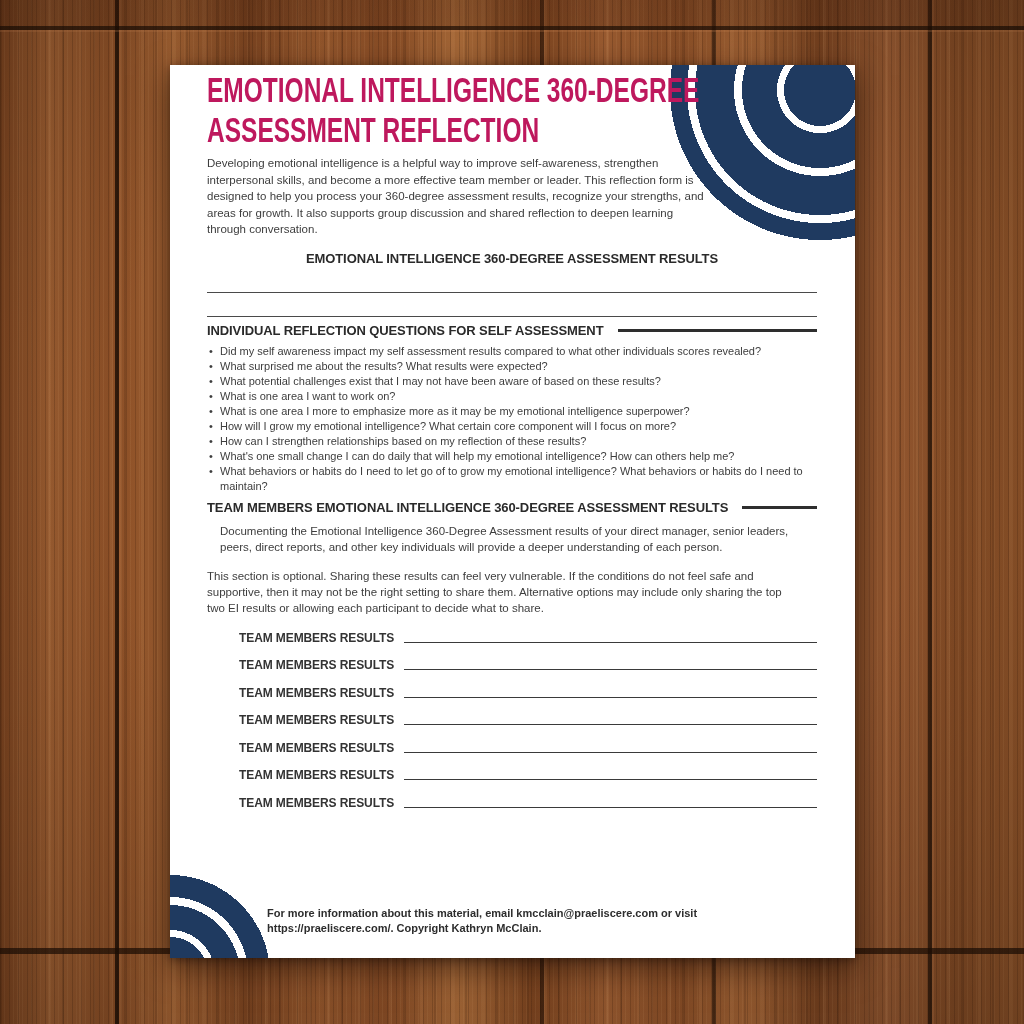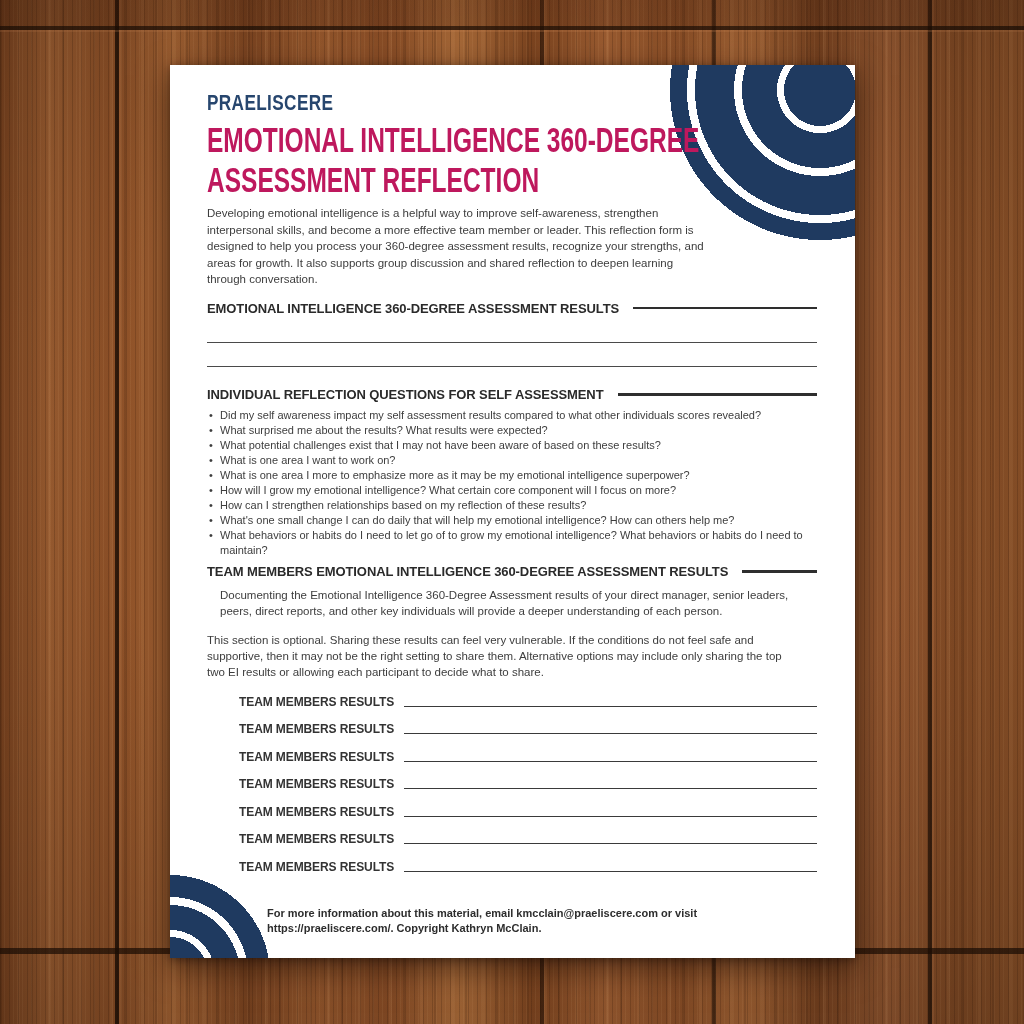--- a/index.html
+++ b/index.html
@@ -53,25 +53,25 @@
   .condense{display:inline-block;transform:scaleX(.78);transform-origin:0 50%;white-space:nowrap;letter-spacing:.5px;}
   .title{margin-top:5px;font-size:35px;font-weight:800;color:#be185d;line-height:40px;}
   .title .condense{transform:scaleX(.70);letter-spacing:0;}
 
   .intro{margin-top:5px;width:508px;font-size:11.5px;line-height:16.5px;color:#3d3d3d;}
 
   .sec-head{display:flex;align-items:center;font-size:13px;font-weight:700;color:#2a2a2a;letter-spacing:-.1px;}
   .sec-head .rule{flex:1;margin-left:14px;background:#2e2e2e;}
   .rule.h1{height:2px;}
   .rule.h2{height:3px;}
-  .sec1{margin-top:13px;}
+  .sec1{margin-top:13px;flex-direction:column;}
   .write-line{height:0;border-bottom:1px solid #4a4a4a;}
   .wl-1{margin-top:26px;}
   .wl-2{margin-top:23px;}
-  .sec2{margin-top:20px;}
+  .sec2{margin-top:6px;}
 
   ul.bullets{margin:6px 0 0 0;padding:0;list-style:none;}
   ul.bullets li{position:relative;padding-left:13px;font-size:11px;line-height:15px;color:#3d3d3d;}
   ul.bullets li::before{content:"•";position:absolute;left:2px;top:0;color:#3d3d3d;}
 
   .sec3{margin-top:6px;}
   .para{font-size:11.5px;line-height:16px;color:#3d3d3d;}
   .p1{margin-top:8px;width:600px;margin-left:13px;}
   .p2{margin-top:13px;width:588px;}
 
@@ -88,23 +88,20 @@
 <div class="stage">
   <div class="wood"></div>
   <div class="vignette"></div>
 
   <div class="paper">
     <div class="circles tr"></div>
     <div class="circles bl"></div>
 
     <div class="content">
 
-      <div class="brand">
-        <span class="condense">PRAELISCERE</span>
-      </div>
 
       <div class="title">
         <span class="condense">EMOTIONAL INTELLIGENCE 360-DEGREE</span><br>
         <span class="condense">ASSESSMENT REFLECTION</span>
       </div>
 
       <div class="intro">Developing emotional intelligence is a helpful way to improve self-awareness, strengthen interpersonal skills, and become a more effective team member or leader. This reflection form is designed to help you process your 360-degree assessment results, recognize your strengths, and areas for growth. It also supports group discussion and shared reflection to deepen learning through conversation.</div>
 
       <div class="sec-head sec1">
         <span>EMOTIONAL INTELLIGENCE 360-DEGREE ASSESSMENT RESULTS</span>

